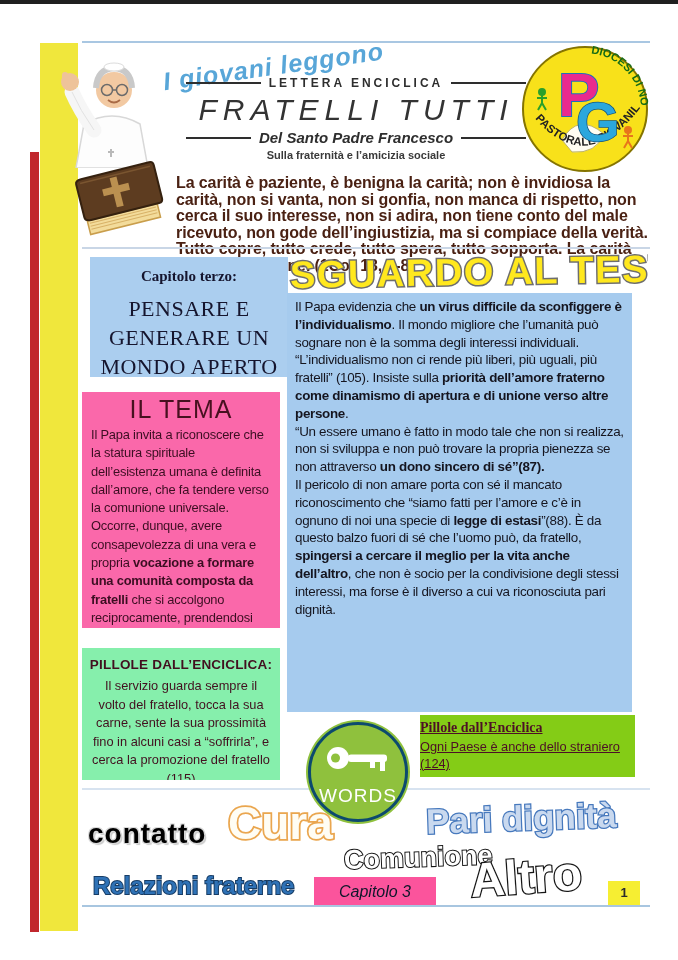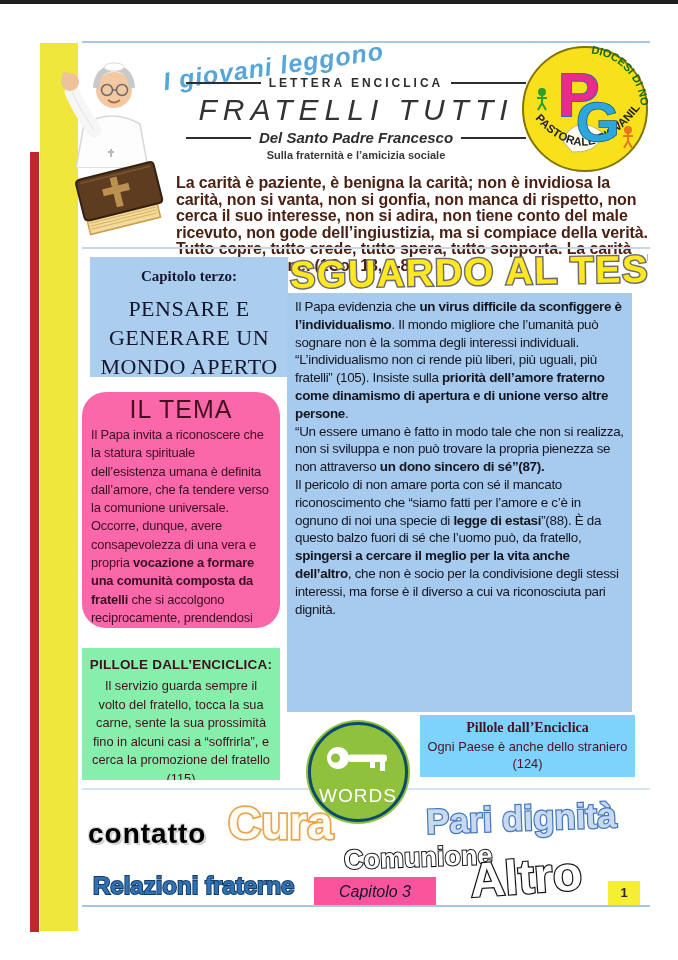--- a/index.html
+++ b/index.html
@@ -26,34 +26,34 @@
   
   .quote-text{left:176px;top:175px;width:482px;font-size:16px;font-weight:bold;line-height:16.5px;
     color:#4a2113;letter-spacing:-0.1px;}
 
   
   .box{overflow:hidden;}
   .chapter-box{left:90px;top:257px;width:198px;height:120px;background:#abceef;text-align:center;
     font-family:"Liberation Serif",serif;color:#15152e;}
   .chapter-label{font-size:15px;font-weight:bold;margin-top:11px;}
   .chapter-title{font-size:22px;line-height:29px;margin-top:9px;letter-spacing:0.5px;}
-  .tema-box{left:82px;top:392px;width:198px;height:236px;background:#fa68aa;color:#3c0e22;border-radius:24px;}
+  .tema-box{left:82px;top:392px;width:198px;height:236px;background:#fa68aa;color:#3c0e22;}
   .tema-title{text-align:center;font-size:25px;margin-top:3px;letter-spacing:1px;color:#47101f;}
   .tema-body{font-size:12.9px;line-height:18.3px;padding:2px 9px 0 9px;letter-spacing:-0.2px;}
   .pillole-box{left:82px;top:648px;width:198px;height:132px;background:#86efac;color:#42101f;text-align:center;}
   .pillole-title{font-size:13.5px;font-weight:bold;margin-top:9px;letter-spacing:0.2px;}
   .pillole-body{font-size:12.8px;line-height:18.5px;padding:5px 8px 0 8px;}
 
   
   .sguardo{left:286px;top:247px;}
   .blue-main{left:287px;top:293px;width:345px;height:419px;background:#a6cbee;color:#15151f;
     padding:5px 8px;box-sizing:border-box;font-size:13.4px;line-height:17.8px;letter-spacing:-0.3px;}
   .blue-main p{margin:0;}
   .b{font-weight:bold;}
-  .pillole-right{left:420px;top:715px;width:215px;height:62px;background:#7dd3fc;text-align:center;color:#4d0f26;}
+  .pillole-right{left:420px;top:715px;width:215px;height:62px;background:#84cc16;color:#4d0f26;text-decoration:underline;}
   .pillole-right .t{font-family:"Liberation Serif",serif;font-weight:bold;font-size:14px;margin-top:5px;}
   .pillole-right .x{font-size:12.8px;line-height:16.5px;margin-top:3px;}
 
   .words-badge{left:308px;top:722px;width:100px;height:100px;border-radius:50%;background:#8fc13d;
     border:3px solid #0c4a6e;box-shadow:0 0 0 2px #8fc13d;box-sizing:border-box;text-align:center;}
   .words-label{color:#fff;font-size:19px;letter-spacing:1px;margin-top:2px;}
 
   
   .w-contatto{left:88px;top:818px;font-size:28px;font-weight:bold;letter-spacing:1px;color:#000000;
     text-shadow:-1px -1px 0 #d9d9d9,1px -1px 0 #d9d9d9,-1px 1px 0 #d9d9d9,1px 1px 0 #d9d9d9,2px 2px 1px #c9c9c9;}

